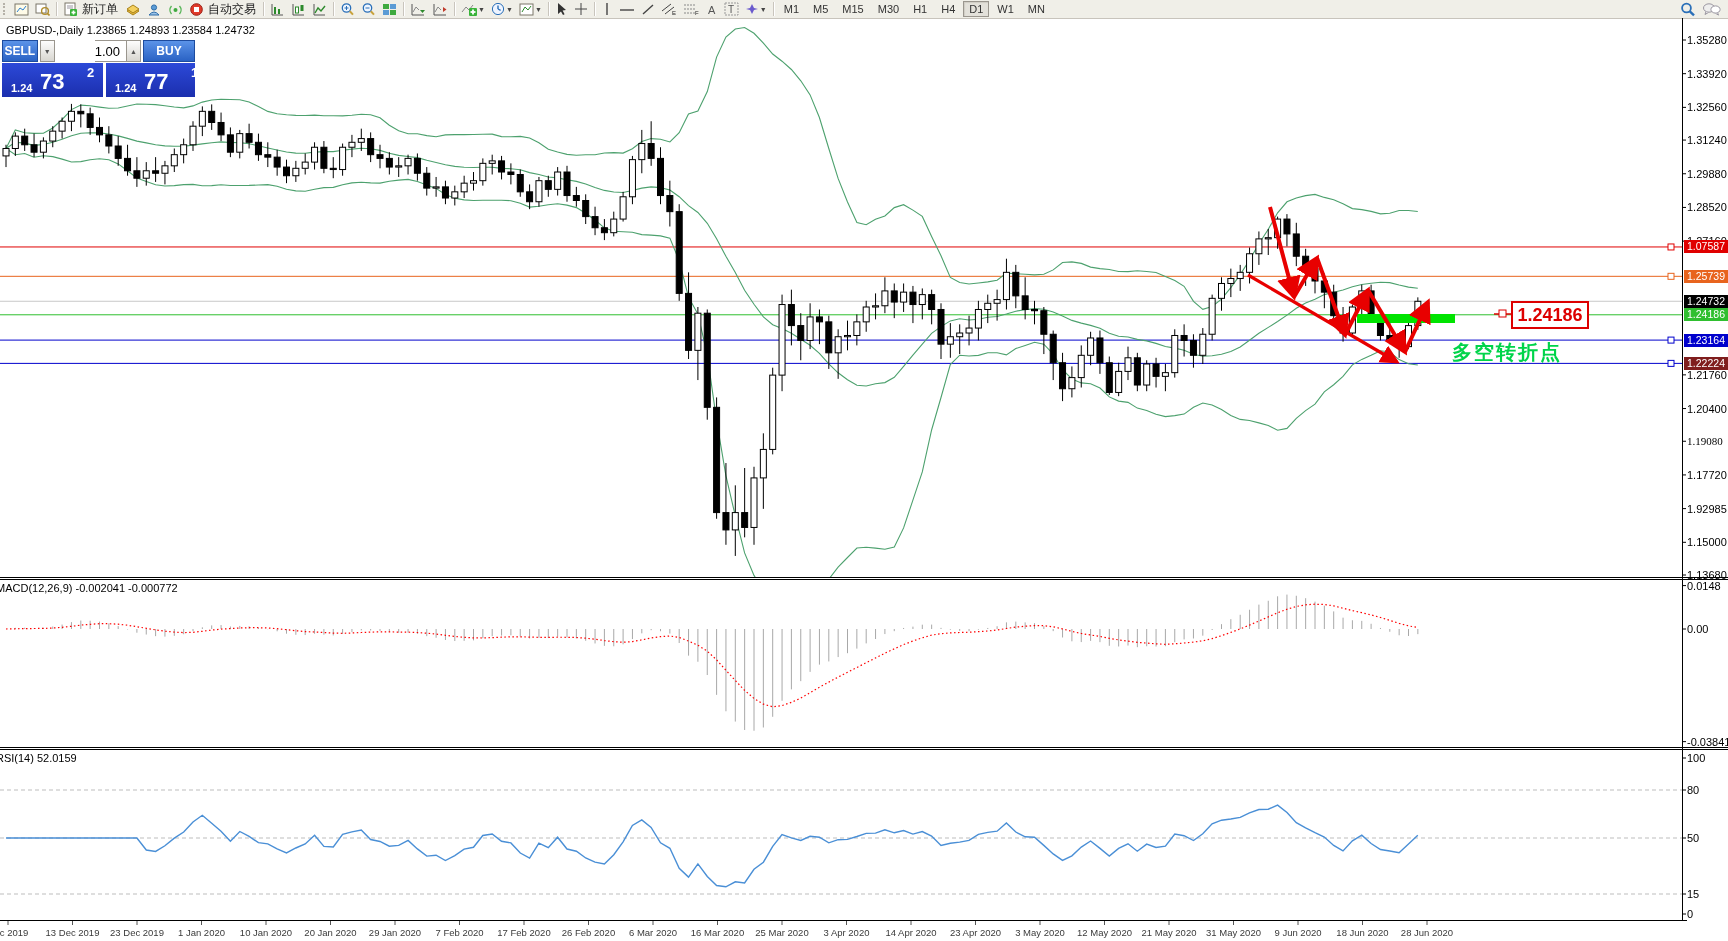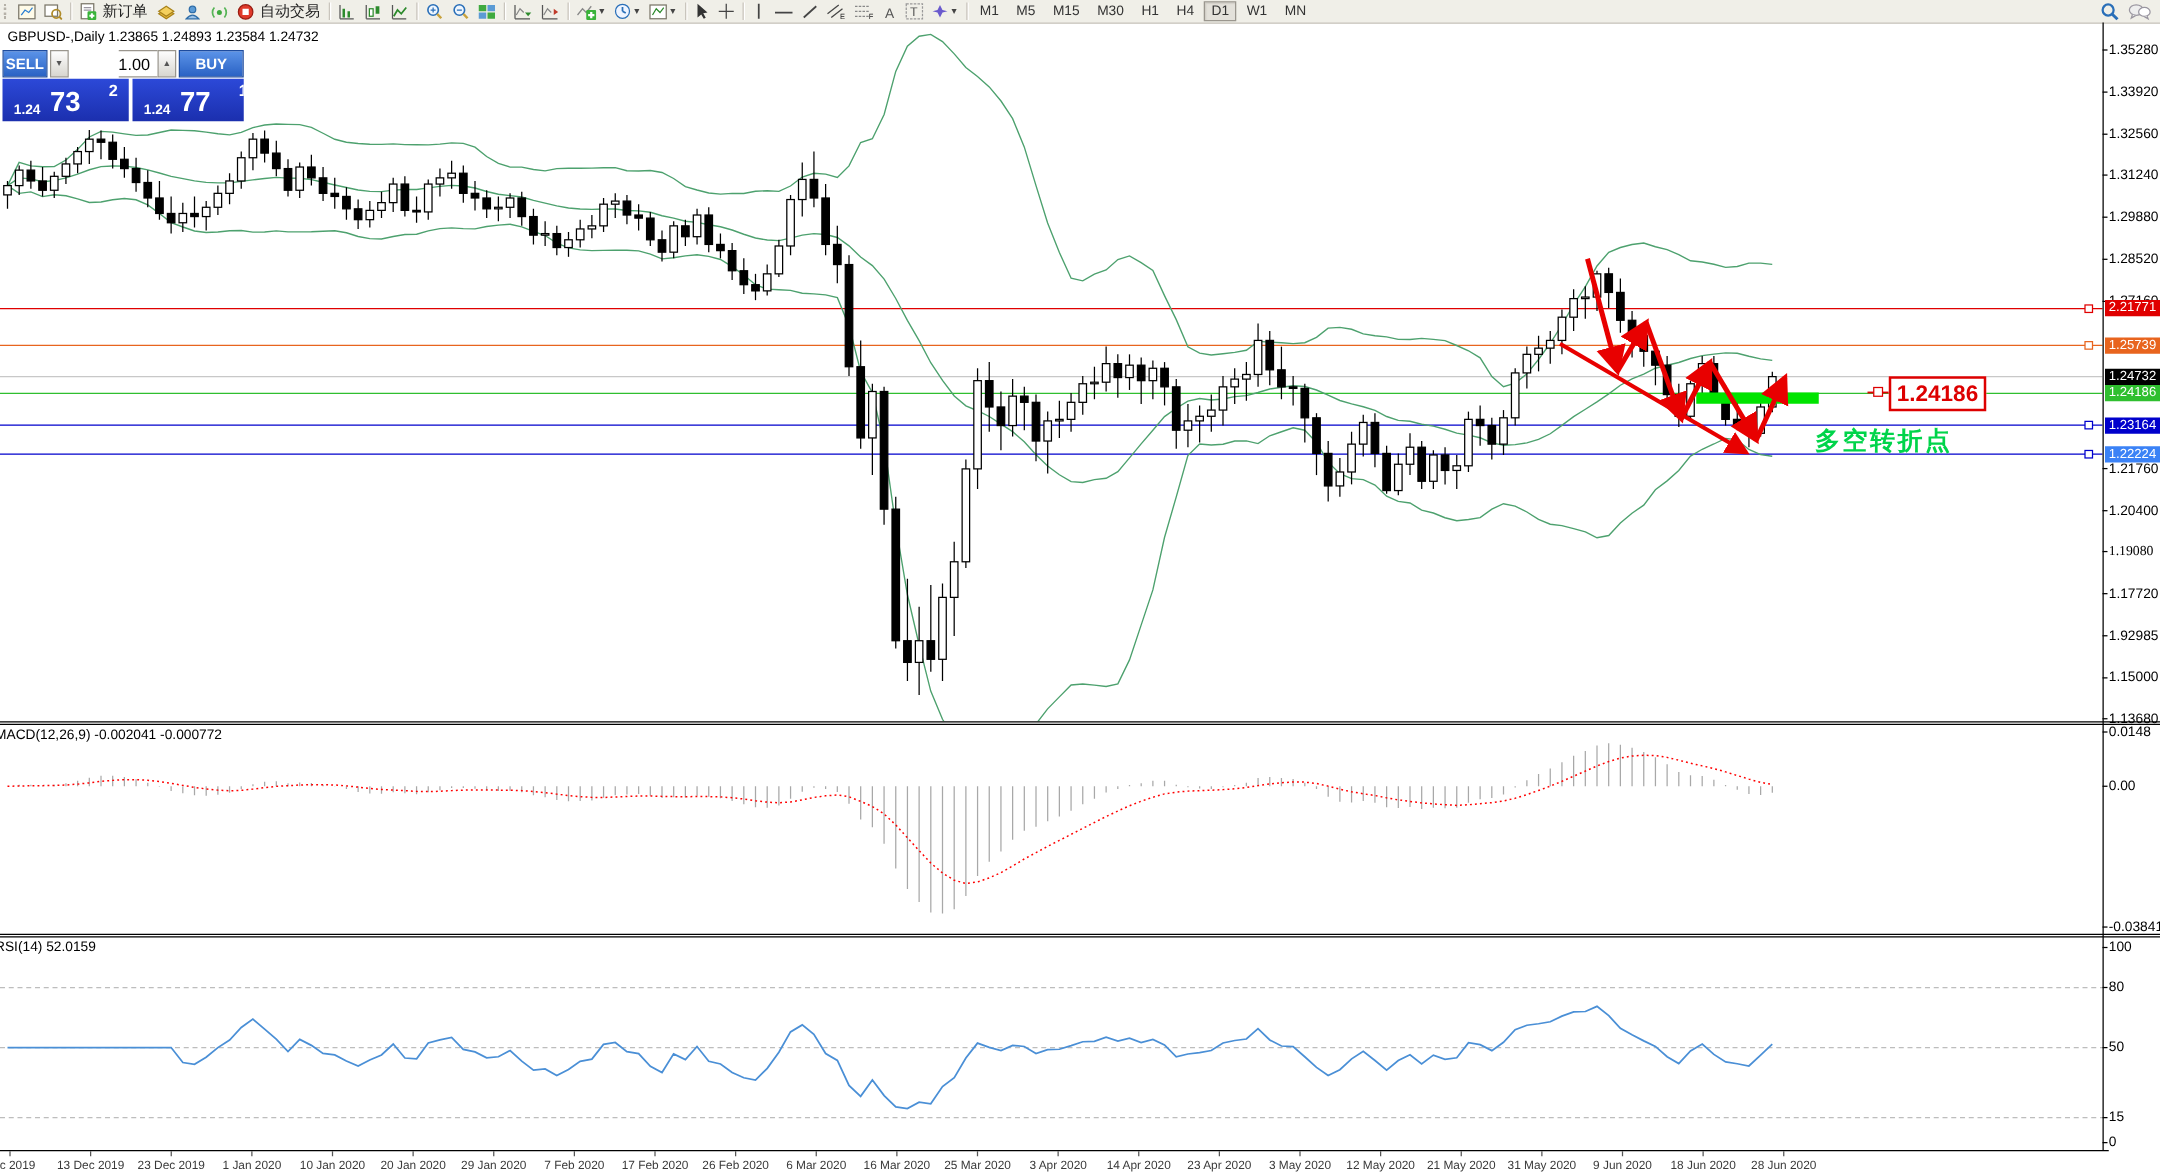--- a/index.html
+++ b/index.html
@@ -899,26 +899,26 @@
       <div class="axis-tick" style="top: 167.75px;">1.29880</div>
       <div class="axis-tick" style="top: 201.435px;">1.28520</div>
       <div class="axis-tick" style="top: 235.12px;">1.27160</div>
       <div class="axis-tick" style="top: 368.87px;">1.21760</div>
       <div class="axis-tick" style="top: 402.556px;">1.20400</div>
       <div class="axis-tick" style="top: 435.25px; font-family: Liberation Serif, serif;">1.19080</div>
       <div class="axis-tick" style="top: 468.935px;">1.17720</div>
       <div class="axis-tick" style="top: 502.62px;">1.92985</div>
       <div class="axis-tick" style="top: 536.306px;">1.15000</div>
       <div class="axis-tick" style="top: 569px;">1.13680</div>
-      <div class="price-tag" style="top: 240.466px; background: rgb(224, 0, 0);">2.21771</div>
+      <div class="price-tag" style="top: 240.466px; background: rgb(224, 0, 0);">1.07587</div>
       <div class="price-tag" style="top: 269.816px; background: rgb(232, 100, 30);">1.25739</div>
       <div class="price-tag" style="top: 294.758px; background: rgb(0, 0, 0);">1.24732</div>
       <div class="price-tag" style="top: 308.282px; background: rgb(47, 191, 47);">1.24186</div>
       <div class="price-tag" style="top: 333.595px; background: rgb(0, 0, 204);">1.23164</div>
-      <div class="price-tag" style="top: 356.878px; background: #3b82f6;">1.22224</div>
+      <div class="price-tag" style="top: 356.878px; background: #7f1d1d;">1.22224</div>
       <div class="axis-tick" style="top: 579.606px;">0.0148</div>
       <div class="axis-tick" style="top: 623px;">0.00</div>
       <div class="axis-tick" style="top: 735.633px;">-0.038415</div>
       <div class="axis-tick" style="top: 752px;">100</div>
       <div class="axis-tick" style="top: 784px;">80</div>
       <div class="axis-tick" style="top: 832px;">50</div>
       <div class="axis-tick" style="top: 888px;">15</div>
       <div class="axis-tick" style="top: 908px;">0</div>
     </div>
   <div id="date-holder">

